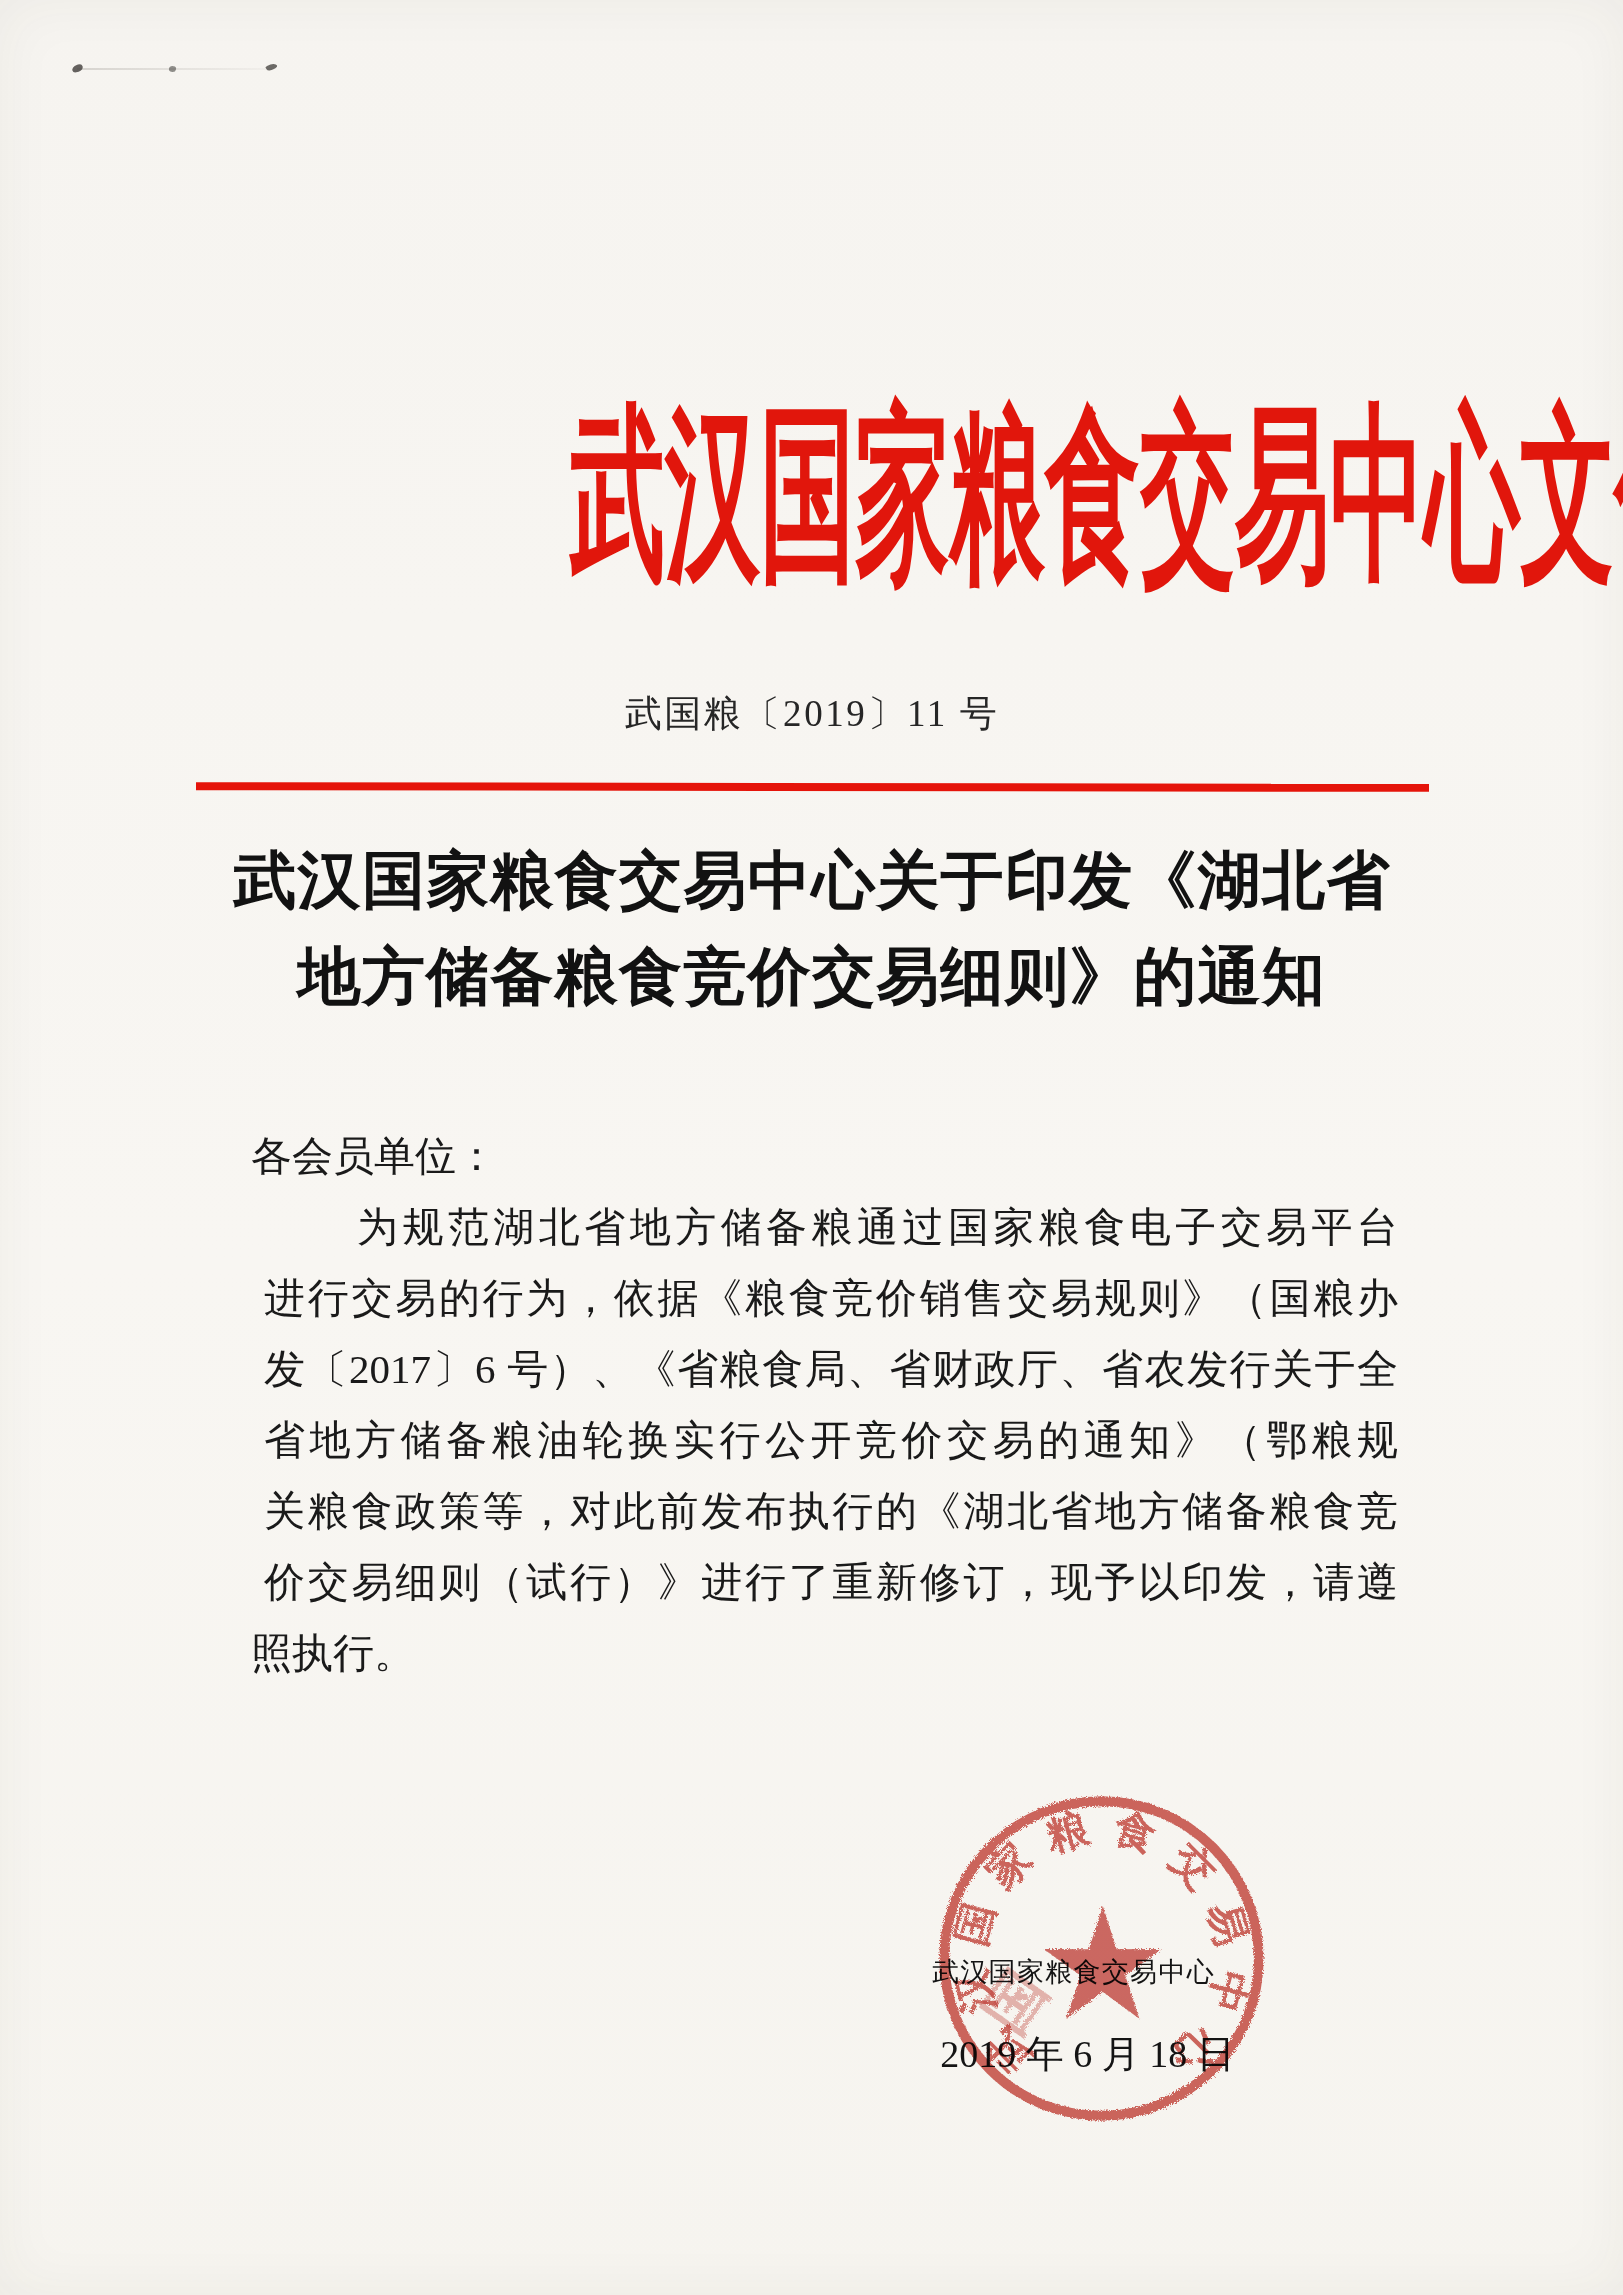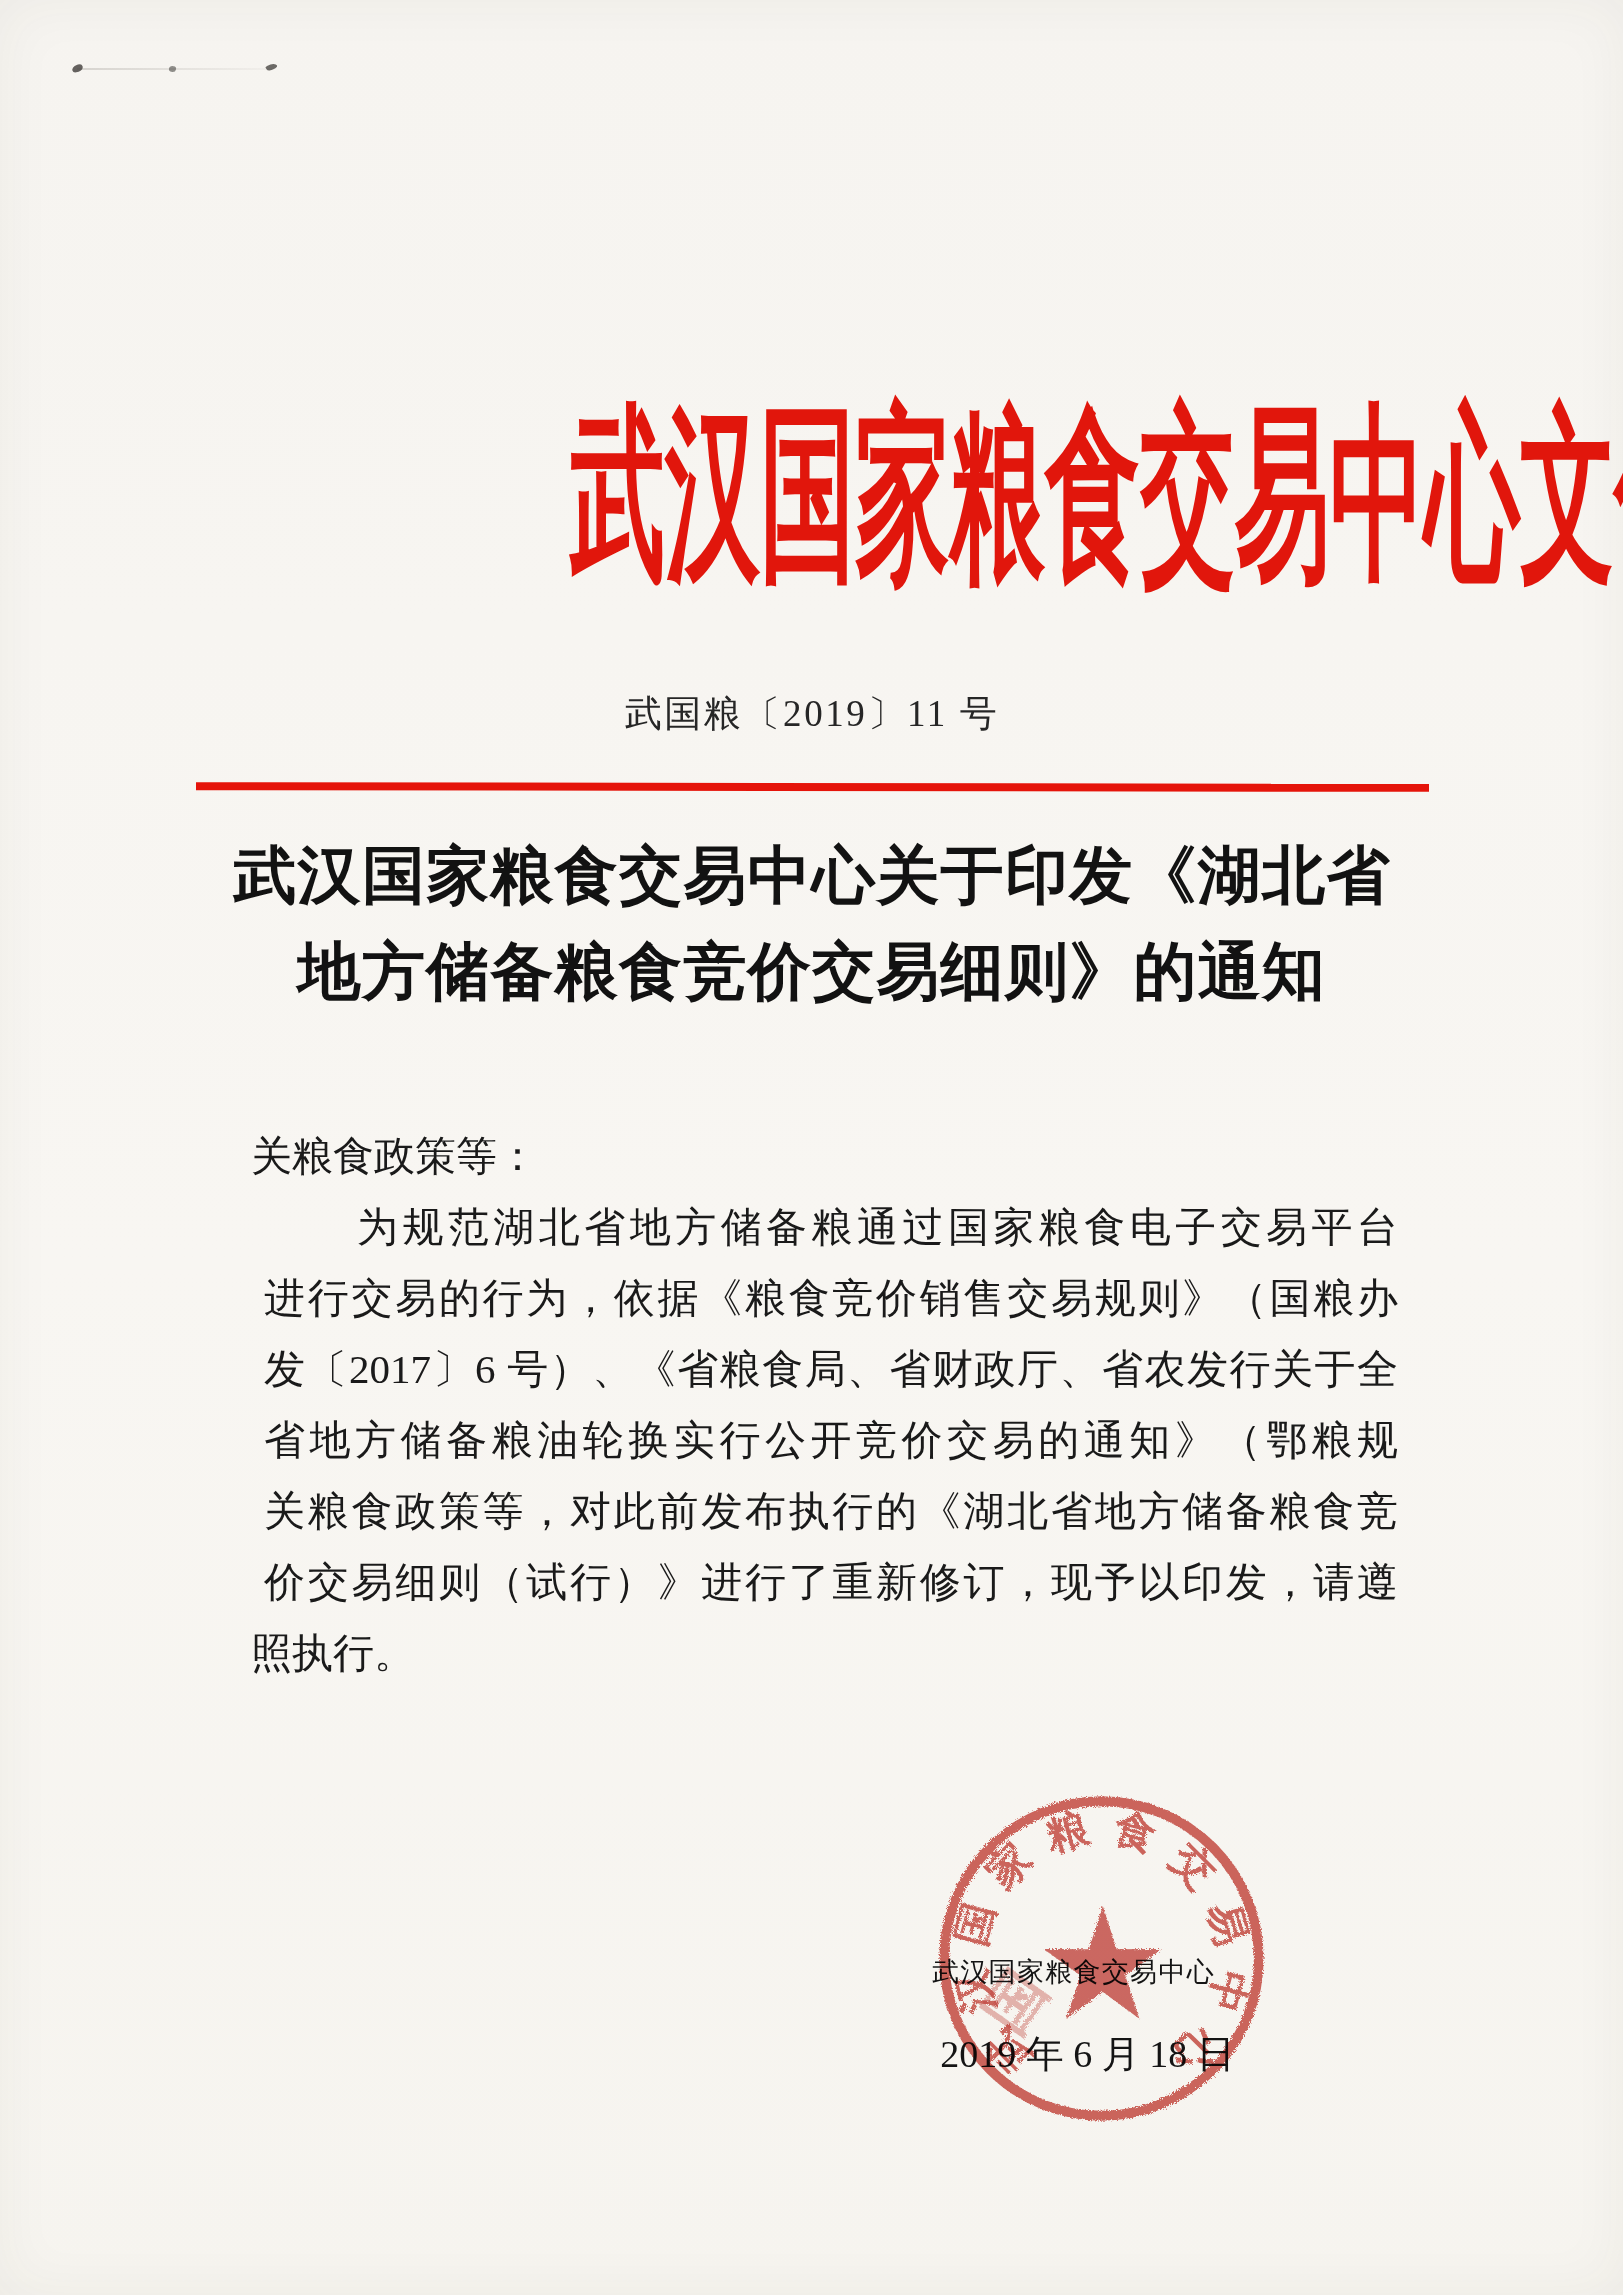--- a/index.html
+++ b/index.html
@@ -33,21 +33,21 @@
   }
 
   .red-line{
     position:absolute;left:196px;top:783px;width:1233px;height:7.9px;
     background:#e5140a;transform:rotate(.08deg);
   }
 
   .doc-title{
     position:absolute;left:0;top:833px;width:100%;
     text-align:center;font-weight:700;color:#121212;
-    font-size:63px;line-height:96px;letter-spacing:1.3px;font-family:Liberation Mono, monospace;
+    font-size:63px;line-height:96px;letter-spacing:1.3px;
   }
 
   .body-block{
     position:absolute;left:251px;top:1121px;width:1147px;
     color:#1a1a1a;font-size:41px;
   }
   .bline{height:71px;line-height:71px;white-space:nowrap;}
   .bline.just{white-space:normal;text-align:justify;text-align-last:justify;text-justify:inter-ideograph;margin-left:13px;}
   .bline.indent{box-sizing:border-box;padding-left:93px;}
 
@@ -79,21 +79,21 @@
   <div class="doc-number">武国粮〔2019〕11 号</div>
 
   <div class="red-line"></div>
 
   <div class="doc-title">
     <div>武汉国家粮食交易中心关于印发《湖北省</div>
     <div>地方储备粮食竞价交易细则》的通知</div>
   </div>
 
   <div class="body-block">
-    <div class="bline">关粮食政策等：</div>
+    <div class="bline">各会员单位：</div>
     <div class="bline just indent">为规范湖北省地方储备粮通过国家粮食电子交易平台</div>
     <div class="bline just">进行交易的行为，依据《粮食竞价销售交易规则》（国粮办</div>
     <div class="bline just">发〔2017〕6 号）、《省粮食局、省财政厅、省农发行关于全</div>
     <div class="bline just">省地方储备粮油轮换实行公开竞价交易的通知》（鄂粮规</div>
     <div class="bline just">关粮食政策等，对此前发布执行的《湖北省地方储备粮食竞</div>
     <div class="bline just">价交易细则（试行）》进行了重新修订，现予以印发，请遵</div>
     <div class="bline">照执行。</div>
   </div>
 
   <div class="signature">武汉国家粮食交易中心</div>

